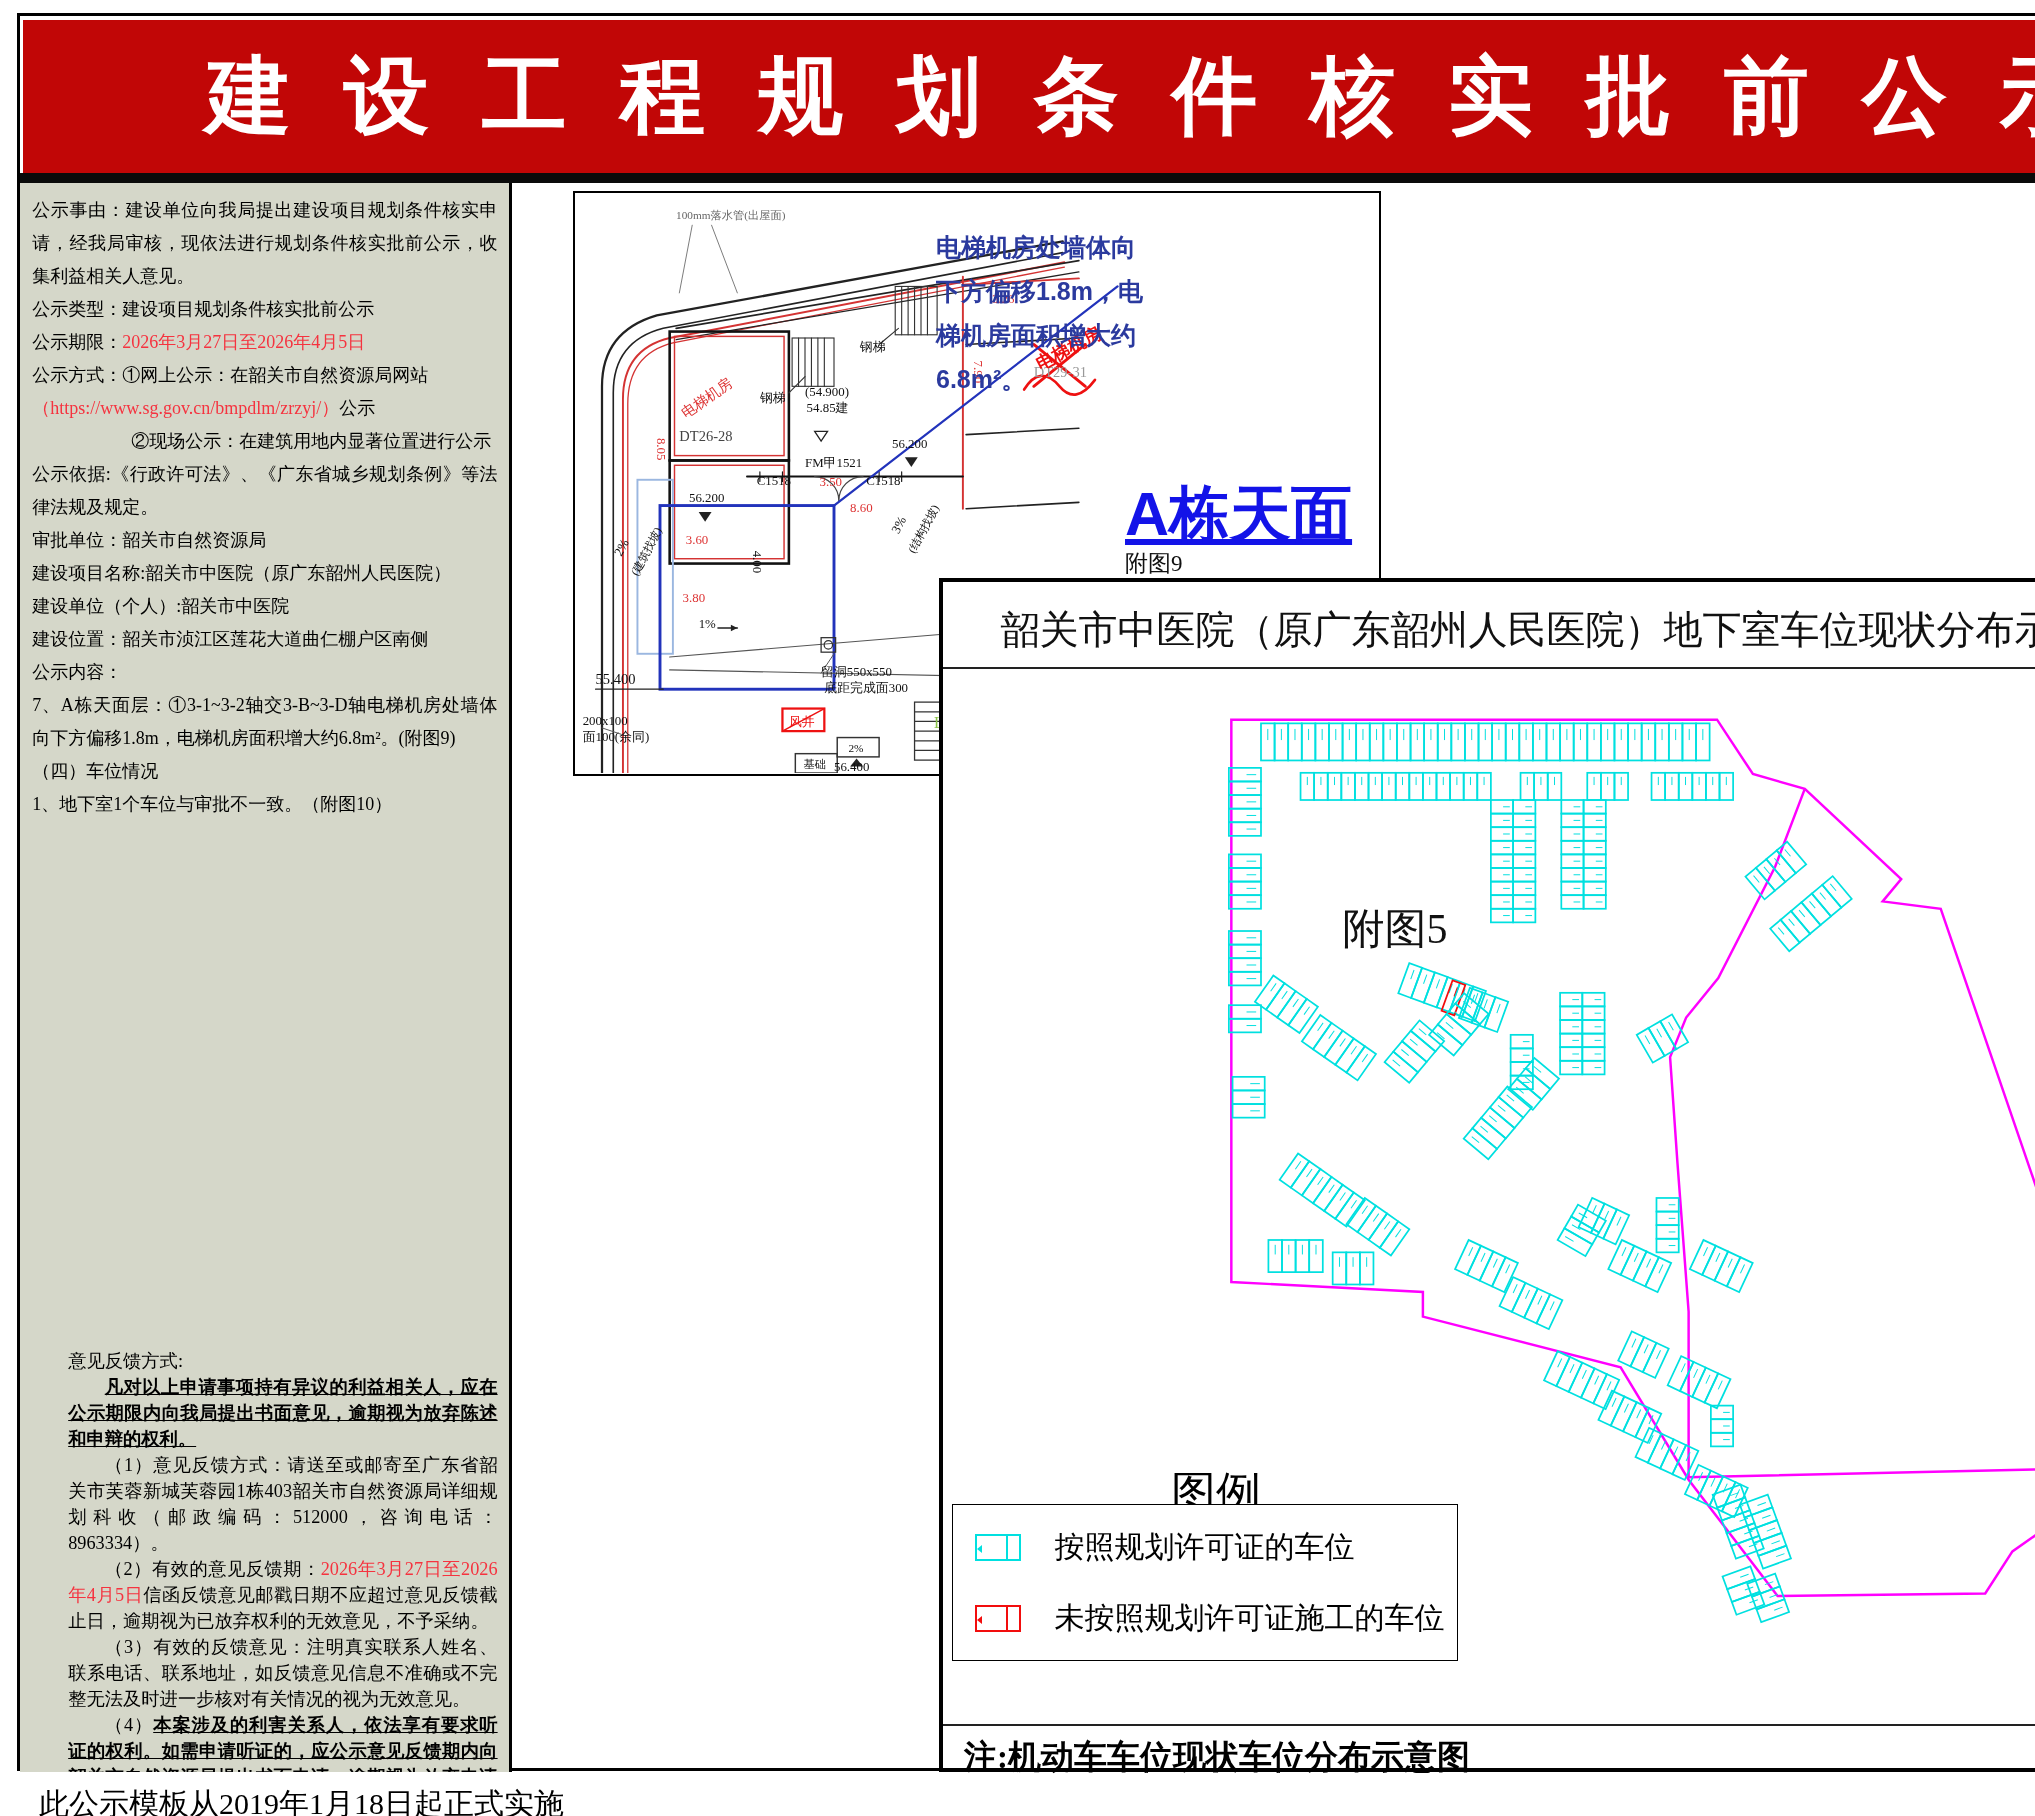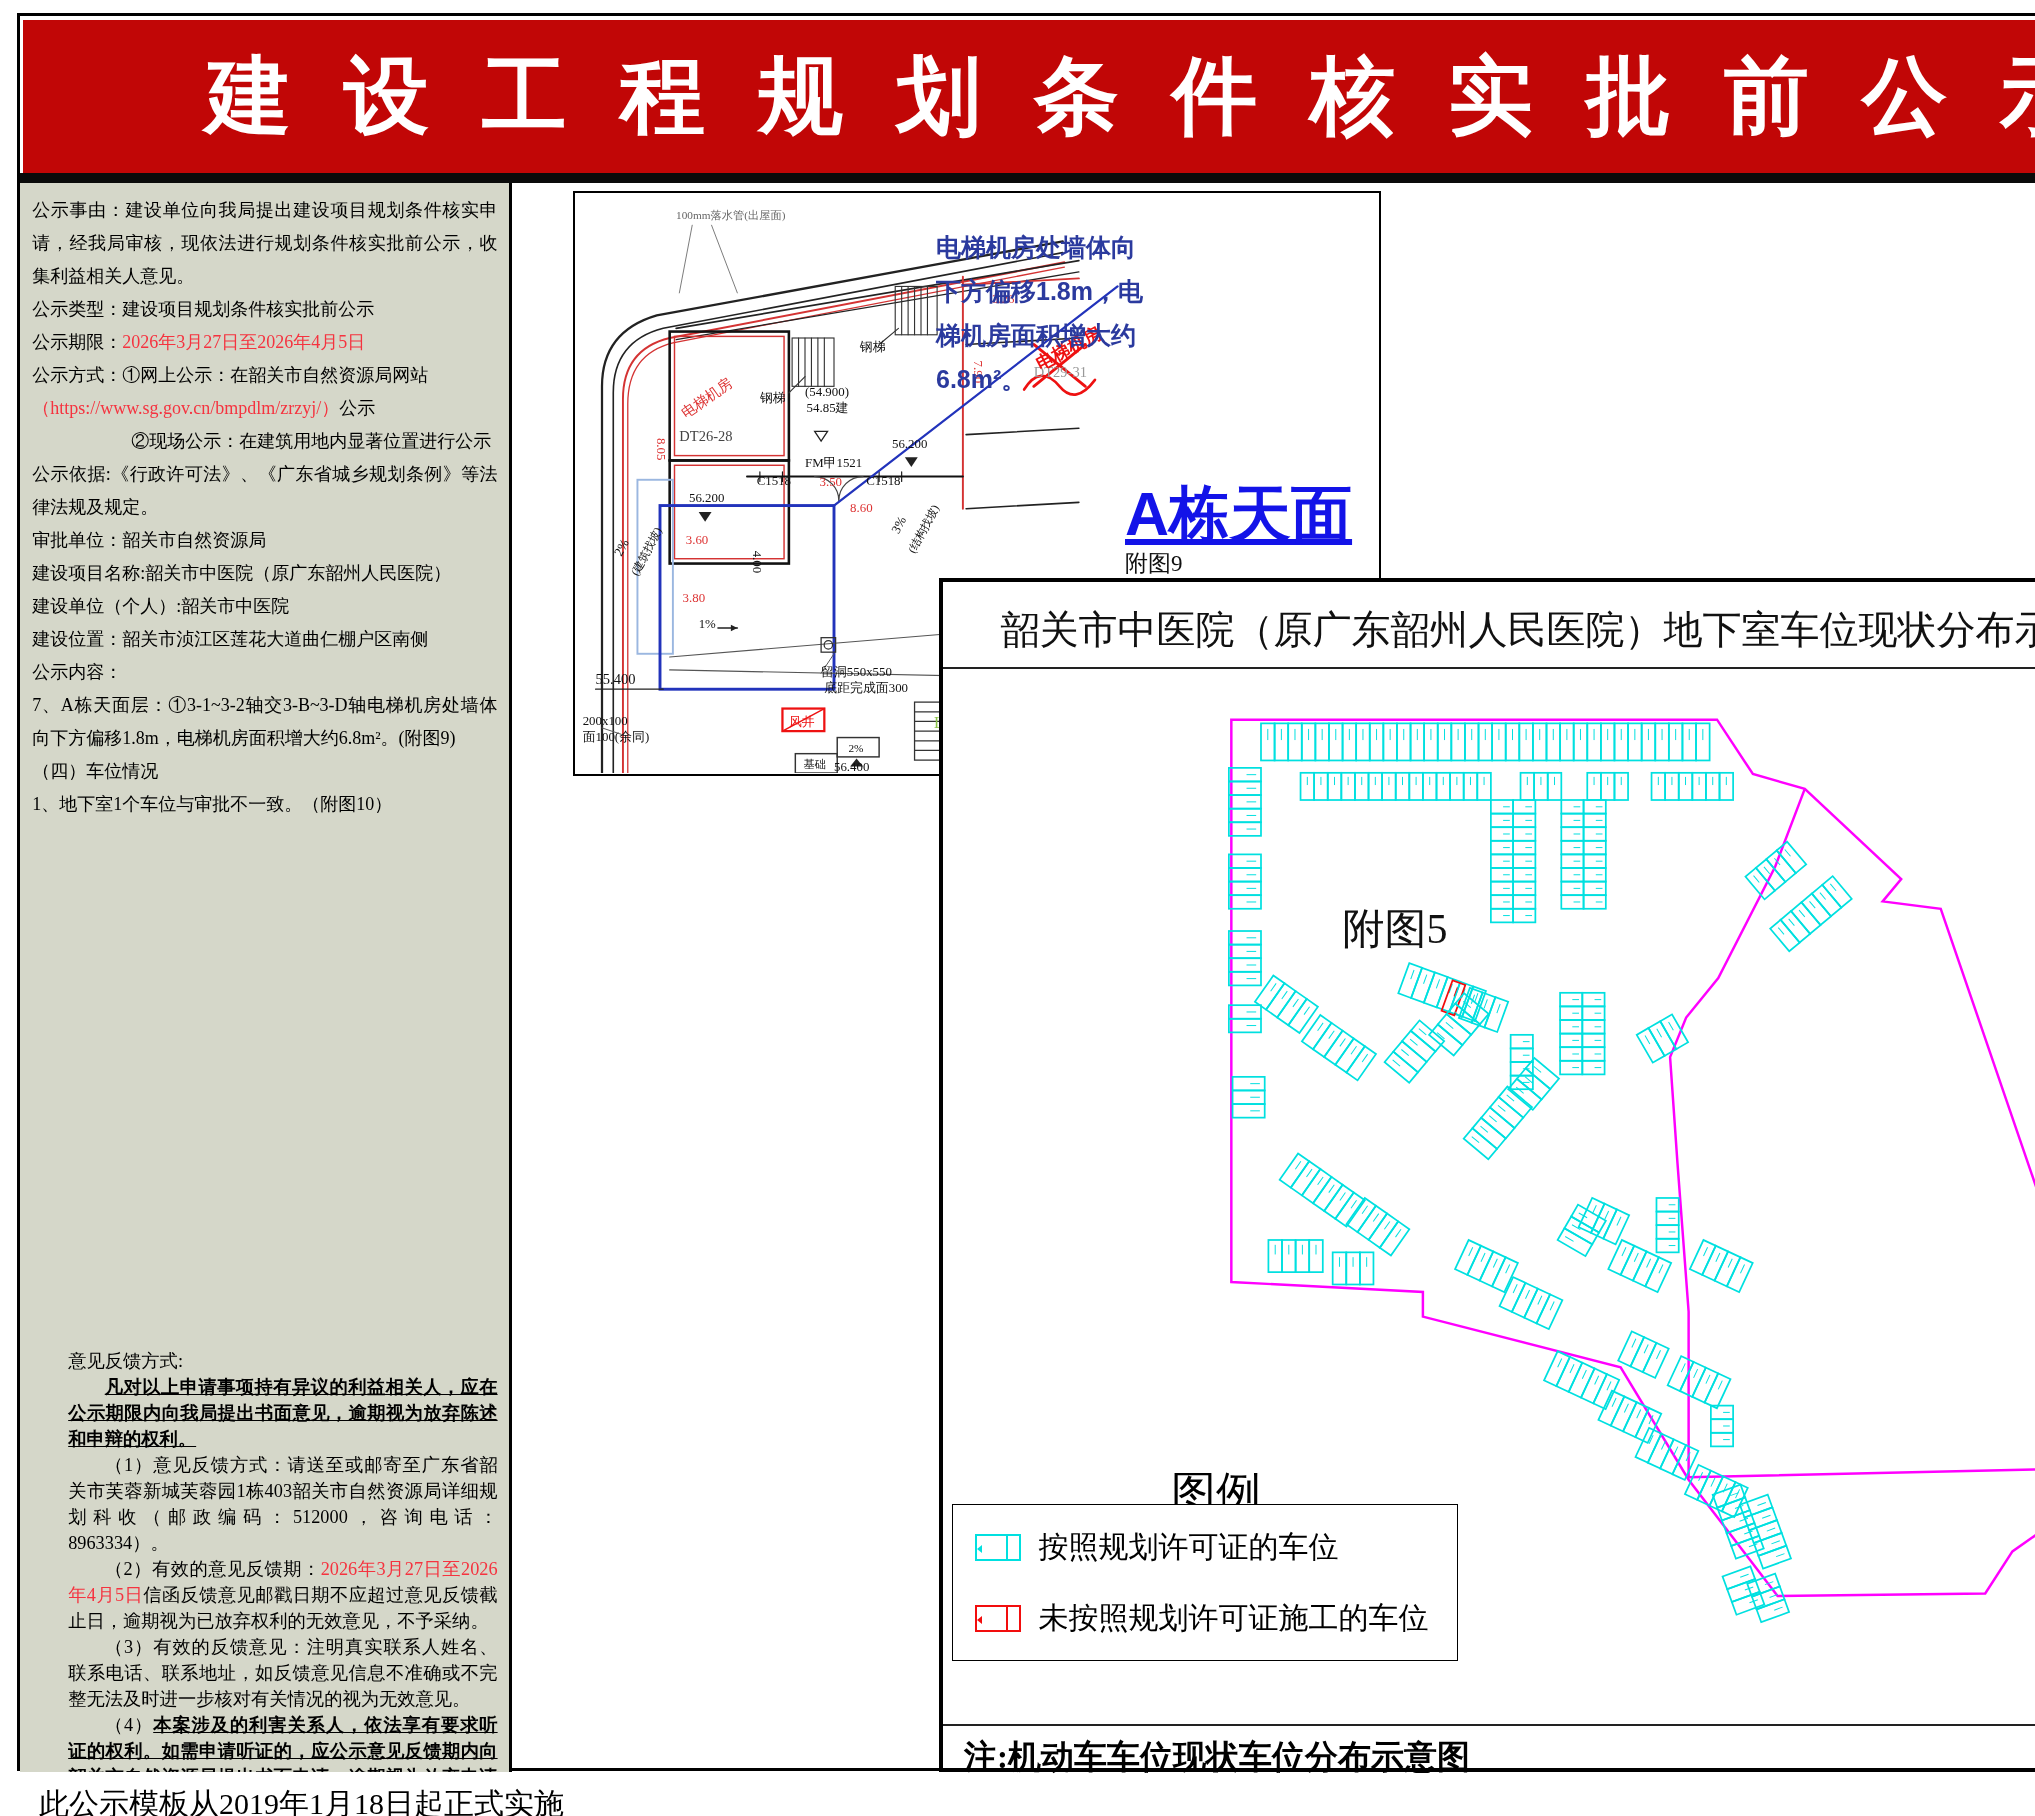--- a/index.html
+++ b/index.html
@@ -35,21 +35,21 @@
   #pk .title{position:absolute;left:0;top:21px;width:100%;text-align:center;font-size:39px;color:#111;}
   #pk .hr{position:absolute;left:0;top:85px;width:100%;height:2px;background:#222;}
   #pk .bline{position:absolute;left:0;top:1142px;width:100%;height:1.6px;background:#222;}
   #pk svg.plan{position:absolute;left:6.1px;top:87px;}
   #pk .lgh{position:absolute;left:228px;top:881px;font-size:45px;}
   #pk .lgbox{position:absolute;left:9px;top:922px;width:504px;height:155px;border:1.6px solid #000;background:#fff;}
   #pk .lgrow{position:absolute;left:0;width:100%;height:61px;display:flex;align-items:center;}
   #pk .lgicon{margin-left:22.4px;width:42px;height:23.6px;border:2px solid;position:relative;background:#fff;}
   #pk .lgicon i{position:absolute;left:68%;top:0;width:2px;height:100%;}
   #pk .lgicon u{position:absolute;left:-0.8px;top:38%;width:0;height:0;border-top:4.1px solid transparent;border-bottom:4.1px solid transparent;}
-  #pk .lglab{margin-left:17px;font-size:30px;}
+  #pk .lglab{margin-left:33px;font-size:30px;}
   #pk .note{position:absolute;left:21px;top:1153px;font-size:33px;font-weight:bold;}
   #foot{left:39px;top:1784px;font-size:30px;}
 </style>
 </head>
 <body>
 
 <div id="page">
   <div class="abs" id="sheet"></div>
 
   <div class="abs" id="banner">

